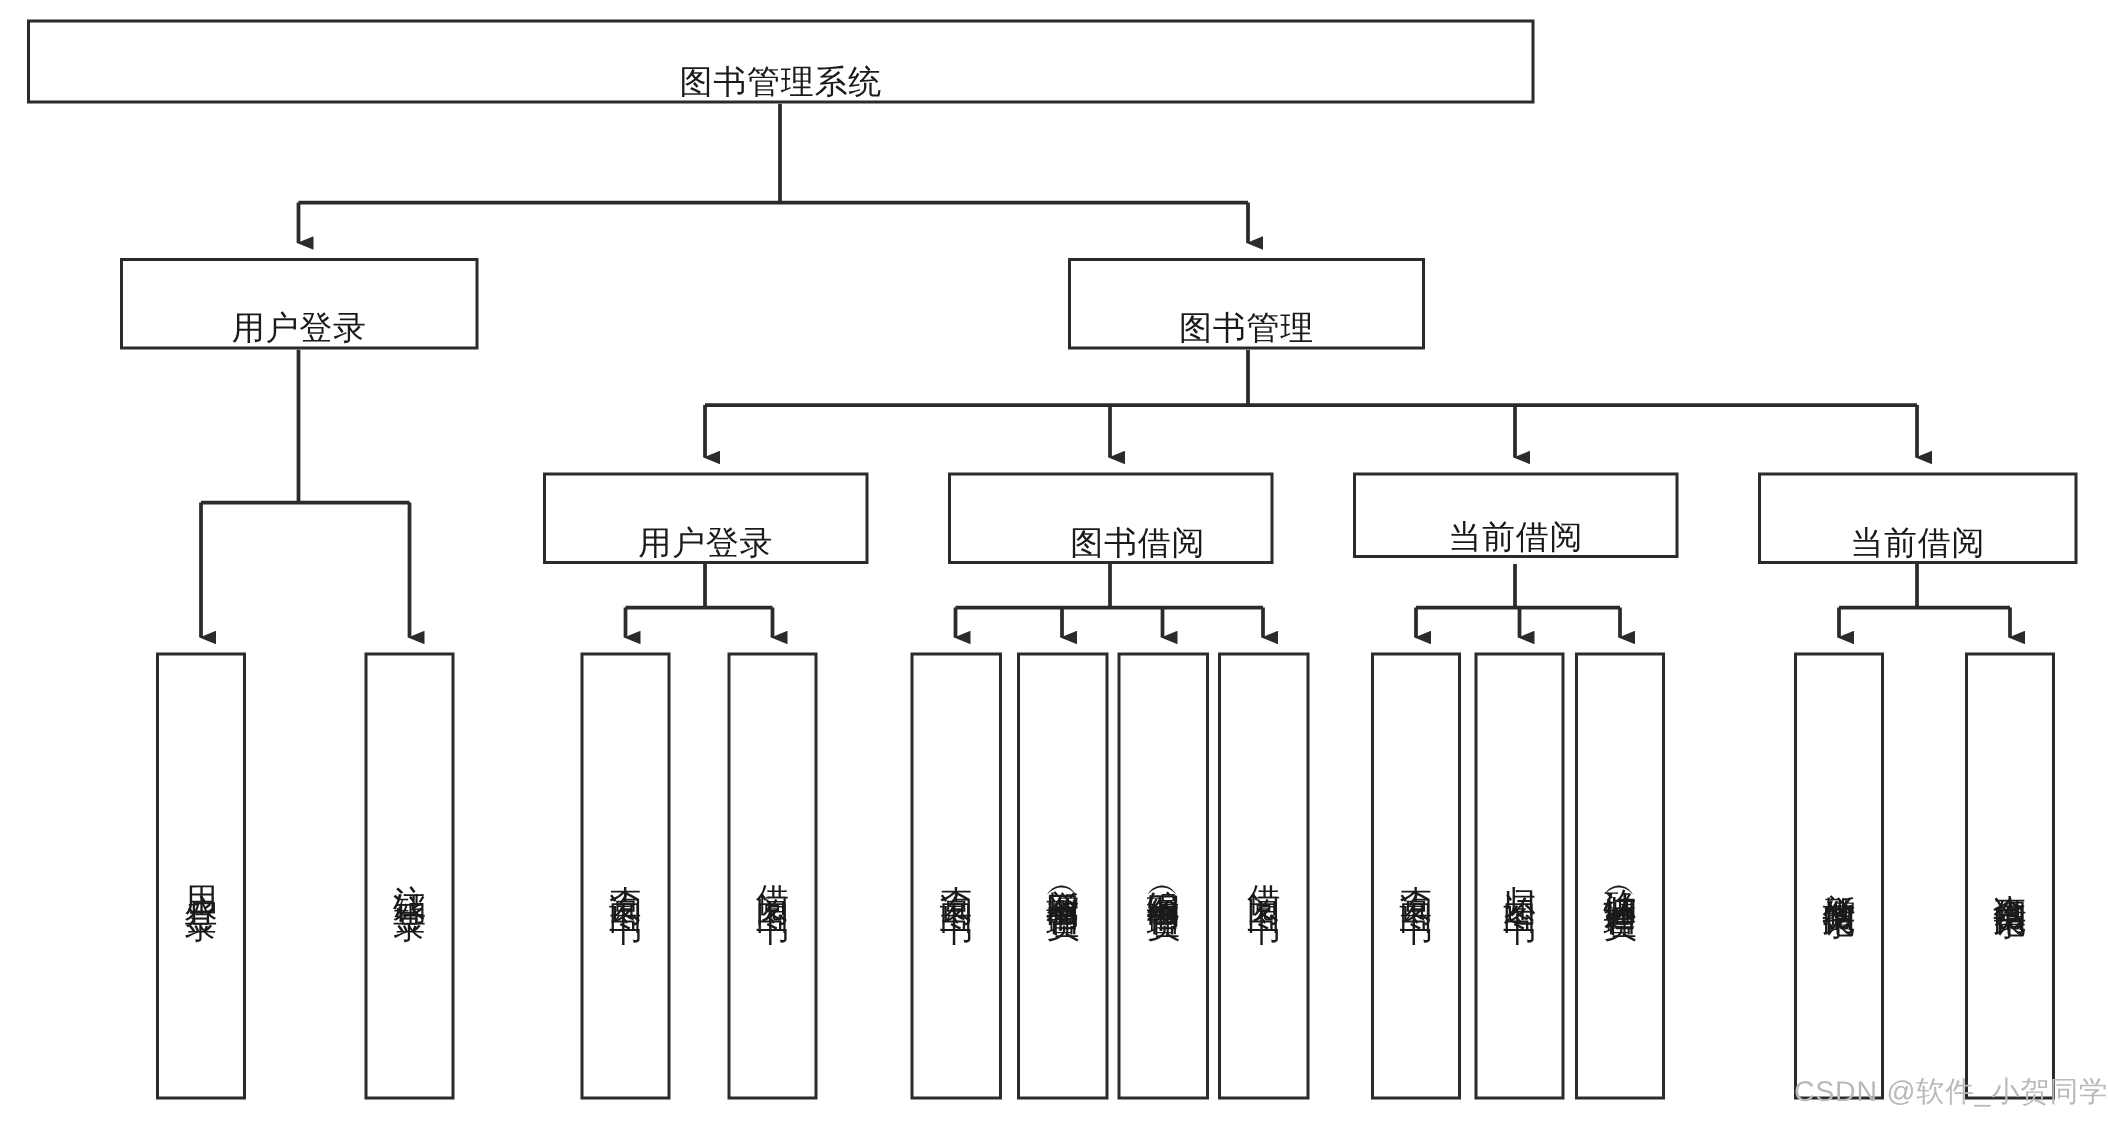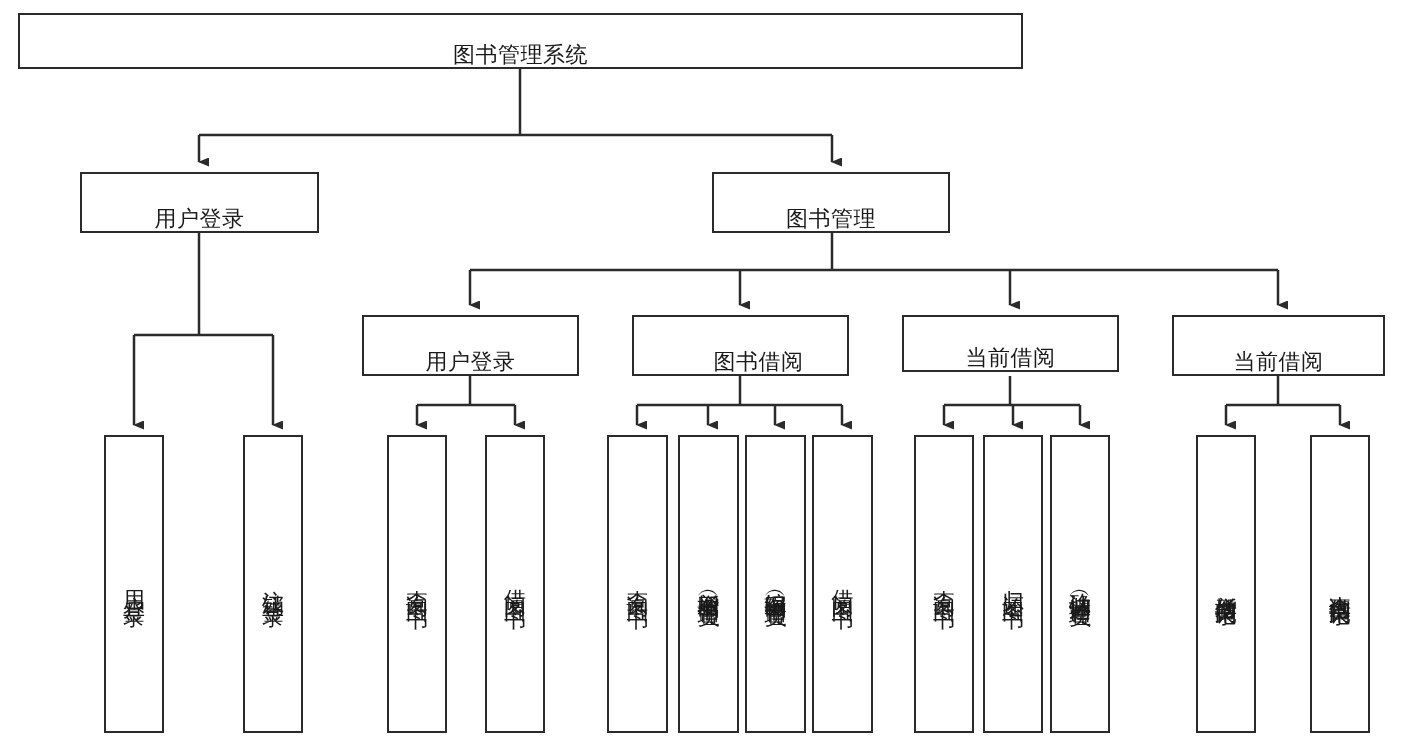--- a/index.html
+++ b/index.html
@@ -182,14 +182,15 @@
     <span class="label tight">确认归还（管理员）</span>
   </div>
 
   <div class="node vertical" style="left:1196px; top:435px; width:60px; height:298px;">
     <span class="label tight">新增借阅记录</span>
   </div>
   <div class="node vertical" style="left:1310px; top:435px; width:60px; height:298px;">
     <span class="label tight">查询借阅记录</span>
   </div>
 
+  <div class="watermark" style="left:1196px; top:715px;">CSDN @软件_小贺同学</div>
 
 </div>
 
 </body></html>

